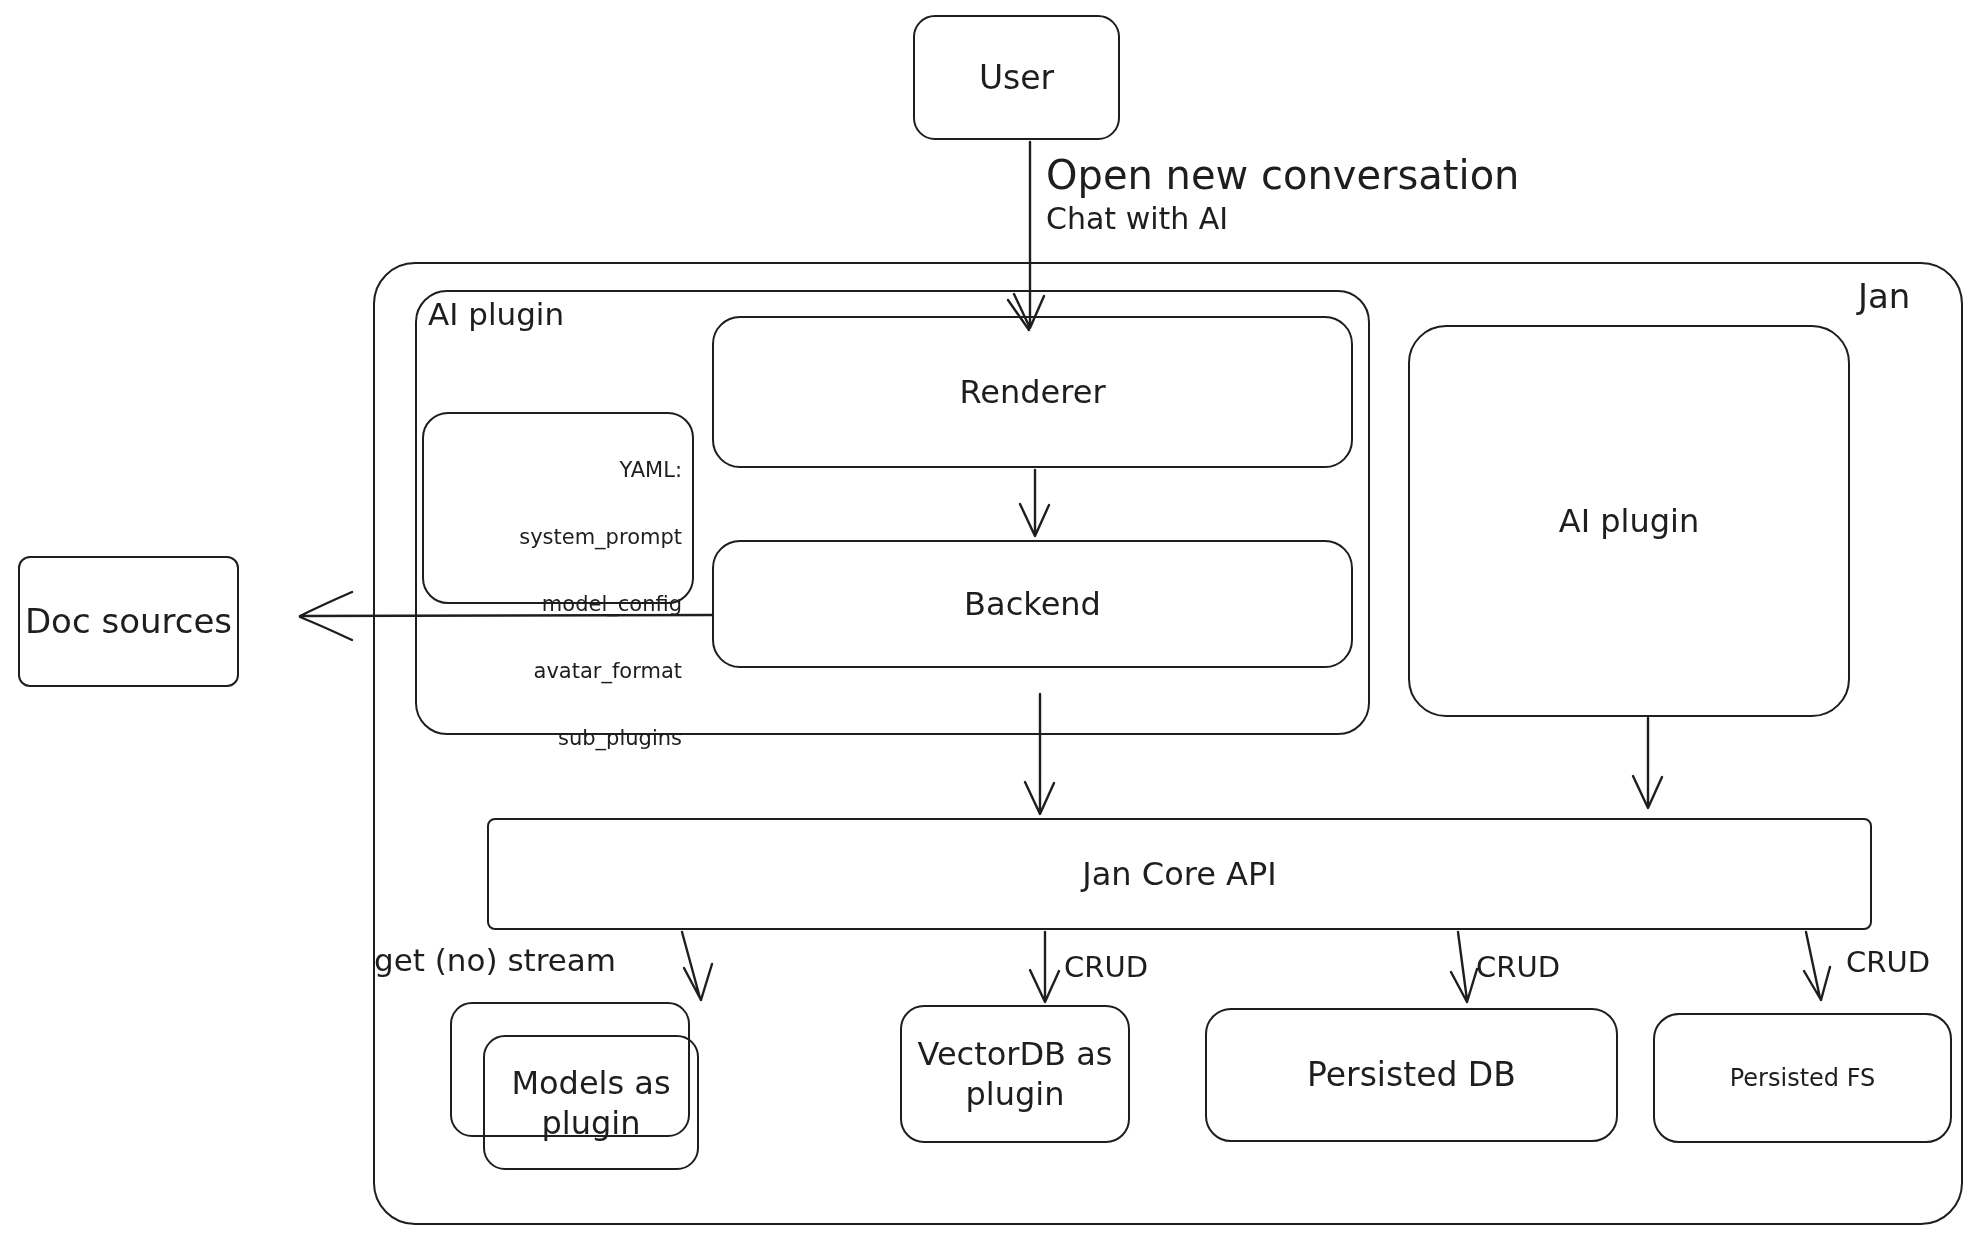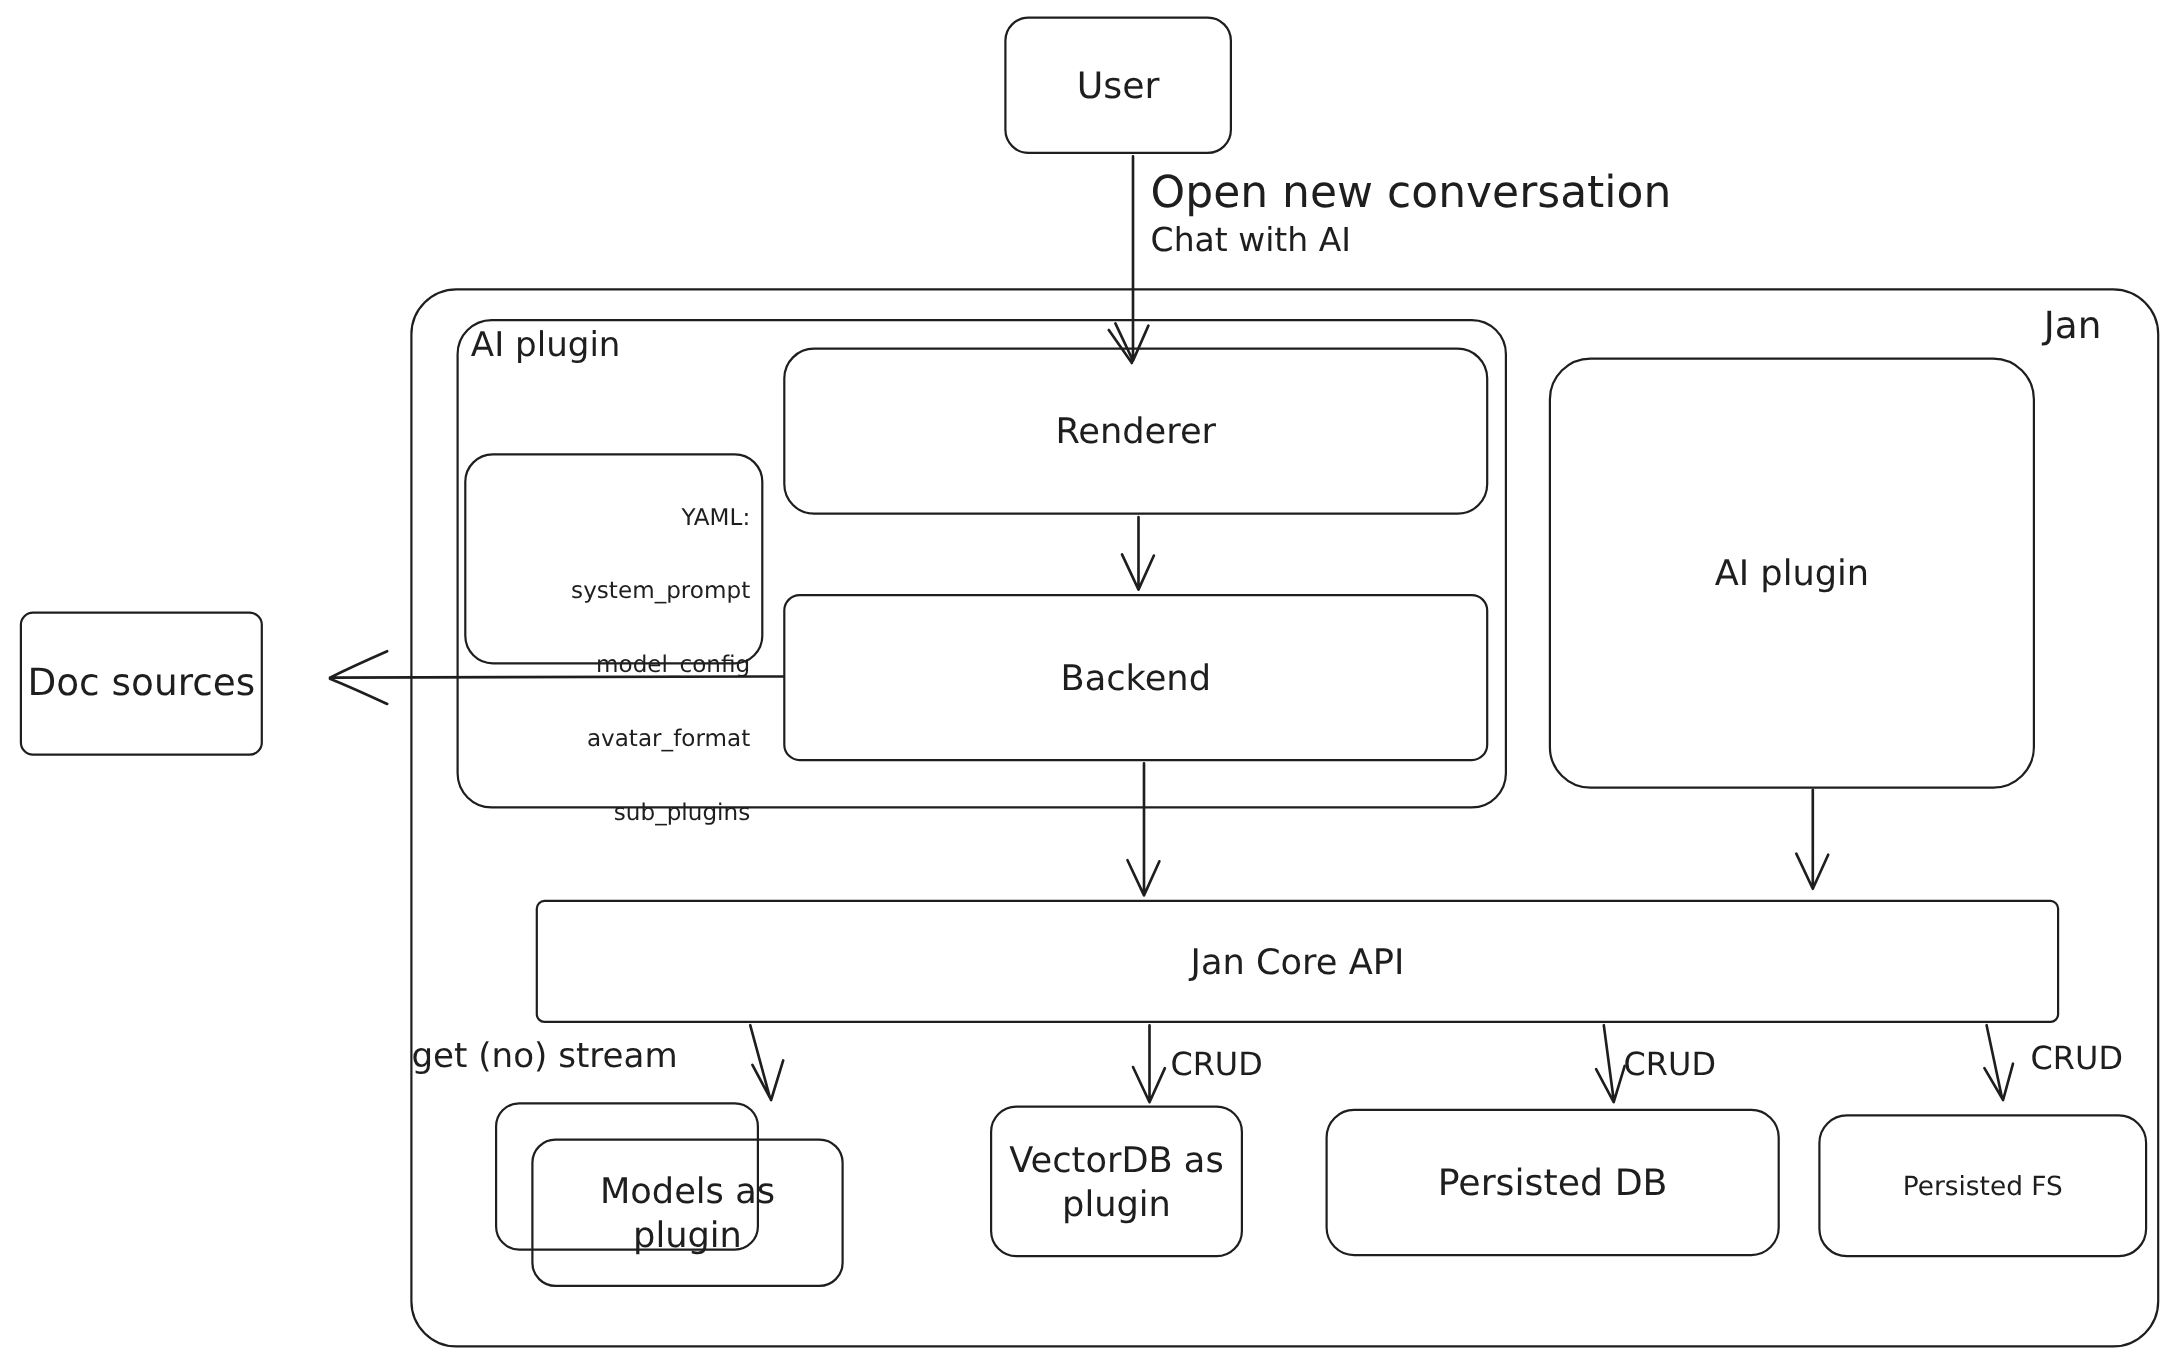--- a/index.html
+++ b/index.html
@@ -69,38 +69,38 @@
   </div>
 
   <div class="box" style="left:913px;top:15px;width:207px;height:125px;border-radius:22px;">
     <span class="lbl" style="font-size:33px;">User</span>
   </div>
 
   <div class="box" style="left:712px;top:316px;width:641px;height:152px;border-radius:28px;">
     <span class="lbl" style="font-size:32px;">Renderer</span>
   </div>
 
-  <div class="box" style="left:712px;top:540px;width:641px;height:152px;border-radius:15px;">
+  <div class="box" style="left:712px;top:540px;width:641px;height:128px;border-radius:28px;">
     <span class="lbl" style="font-size:32px;">Backend</span>
   </div>
 
   <div class="box" style="left:18px;top:556px;width:221px;height:131px;border-radius:12px;">
     <span class="lbl" style="font-size:34px;">Doc sources</span>
   </div>
 
   <div class="box" style="left:1408px;top:325px;width:442px;height:392px;border-radius:38px;">
     <span class="lbl" style="font-size:32px;">AI plugin</span>
   </div>
 
   <div class="box" style="left:487px;top:818px;width:1385px;height:112px;border-radius:8px;">
     <span class="lbl" style="font-size:32px;">Jan Core API</span>
   </div>
 
   <div class="box" style="left:450px;top:1002px;width:240px;height:135px;border-radius:22px;"></div>
-  <div class="box" style="left:483px;top:1035px;width:284px;height:135px;border-radius:22px;background:transparent;">
+  <div class="box" style="left:483px;top:1035px;width:216px;height:135px;border-radius:22px;background:transparent;">
     <span class="lbl" style="font-size:32px;width:200px;">Models as plugin</span>
   </div>
 
   <div class="box" style="left:900px;top:1005px;width:230px;height:138px;border-radius:24px;">
     <span class="lbl" style="font-size:32px;width:200px;">VectorDB as plugin</span>
   </div>
 
   <div class="box" style="left:1205px;top:1008px;width:413px;height:134px;border-radius:26px;">
     <span class="lbl" style="font-size:33px;">Persisted DB</span>
   </div>

